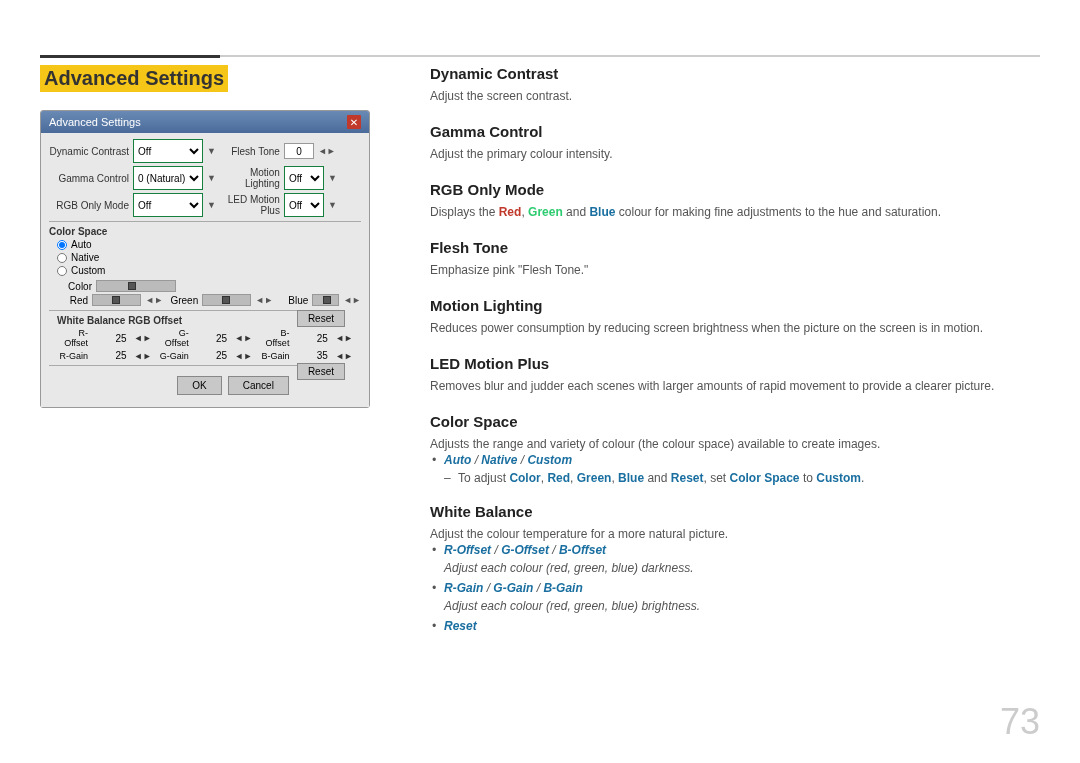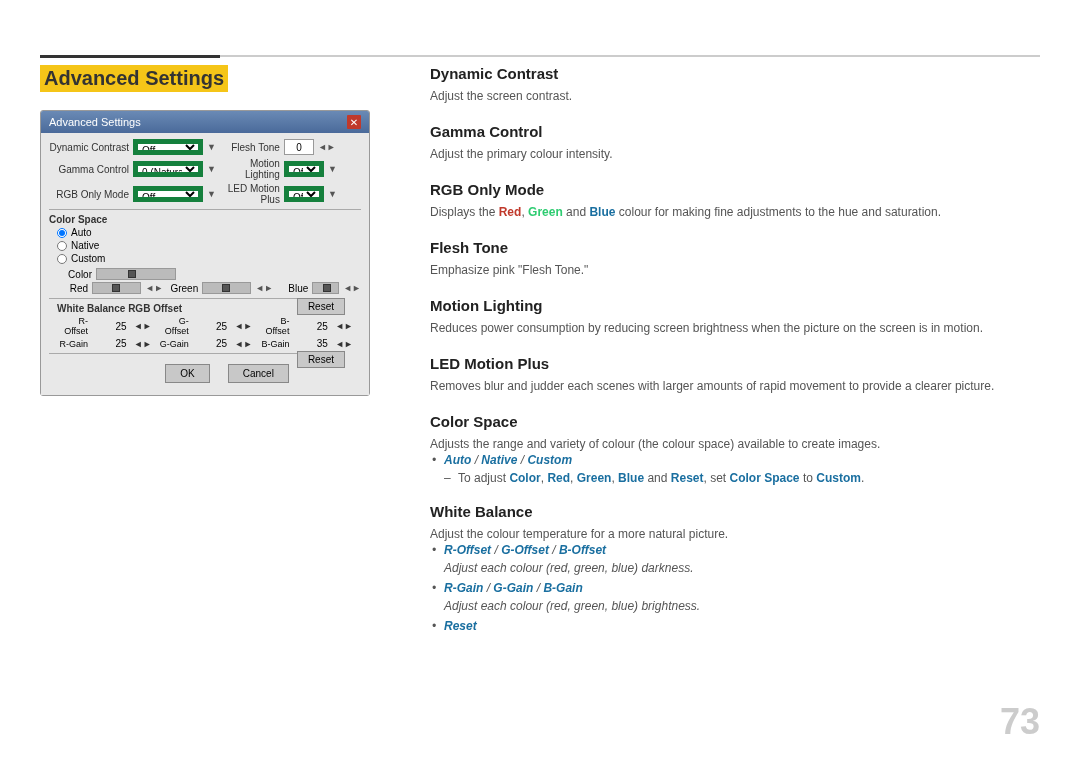--- a/index.html
+++ b/index.html
@@ -92,22 +92,22 @@
       gap: 4px;
     }
     .dialog-label {
       font-size: 10px;
       color: #333;
       width: 80px;
       text-align: right;
     }
     .dialog-select {
       font-size: 10px;
-      height: 16px;
-      border: 5px solid #15803d;
+      height: 24px;
+      border: 1px solid #15803d;
       background: #fff;
       width: 70px;
     }
     .dialog-arrow {
       font-size: 9px;
       color: #555;
     }
     .dialog-input-small {
       font-size: 10px;
       height: 16px;
@@ -210,21 +210,21 @@
       text-align: center;
       margin-left: 20px;
     }
     .wb-arrow {
       font-size: 9px;
       color: #333;
     }
     .dialog-btn-row {
       display: flex;
       justify-content: flex-end;
-      gap: 18px;
+      gap: 6px;
       padding: 6px 8px;
     }
     .dialog-btn {
       background: #c8c8c8;
       border: 1px solid #888;
       font-size: 10px;
       padding: 3px 14px;
       cursor: pointer;
     }
 
@@ -280,21 +280,21 @@
       left: -14px;
     }
 
     
     .page-number {
       position: absolute;
       bottom: 20px;
       right: 40px;
       font-size: 36px;
       color: #ccc;
-      font-weight: bold;
+      font-weight: normal;
     }
   </style>
 </head>
 <body>
 
 <div class="top-line"></div>
 <div class="top-line-accent"></div>
 
 <div class="left-panel">
   <div class="section-title">Advanced Settings</div>

